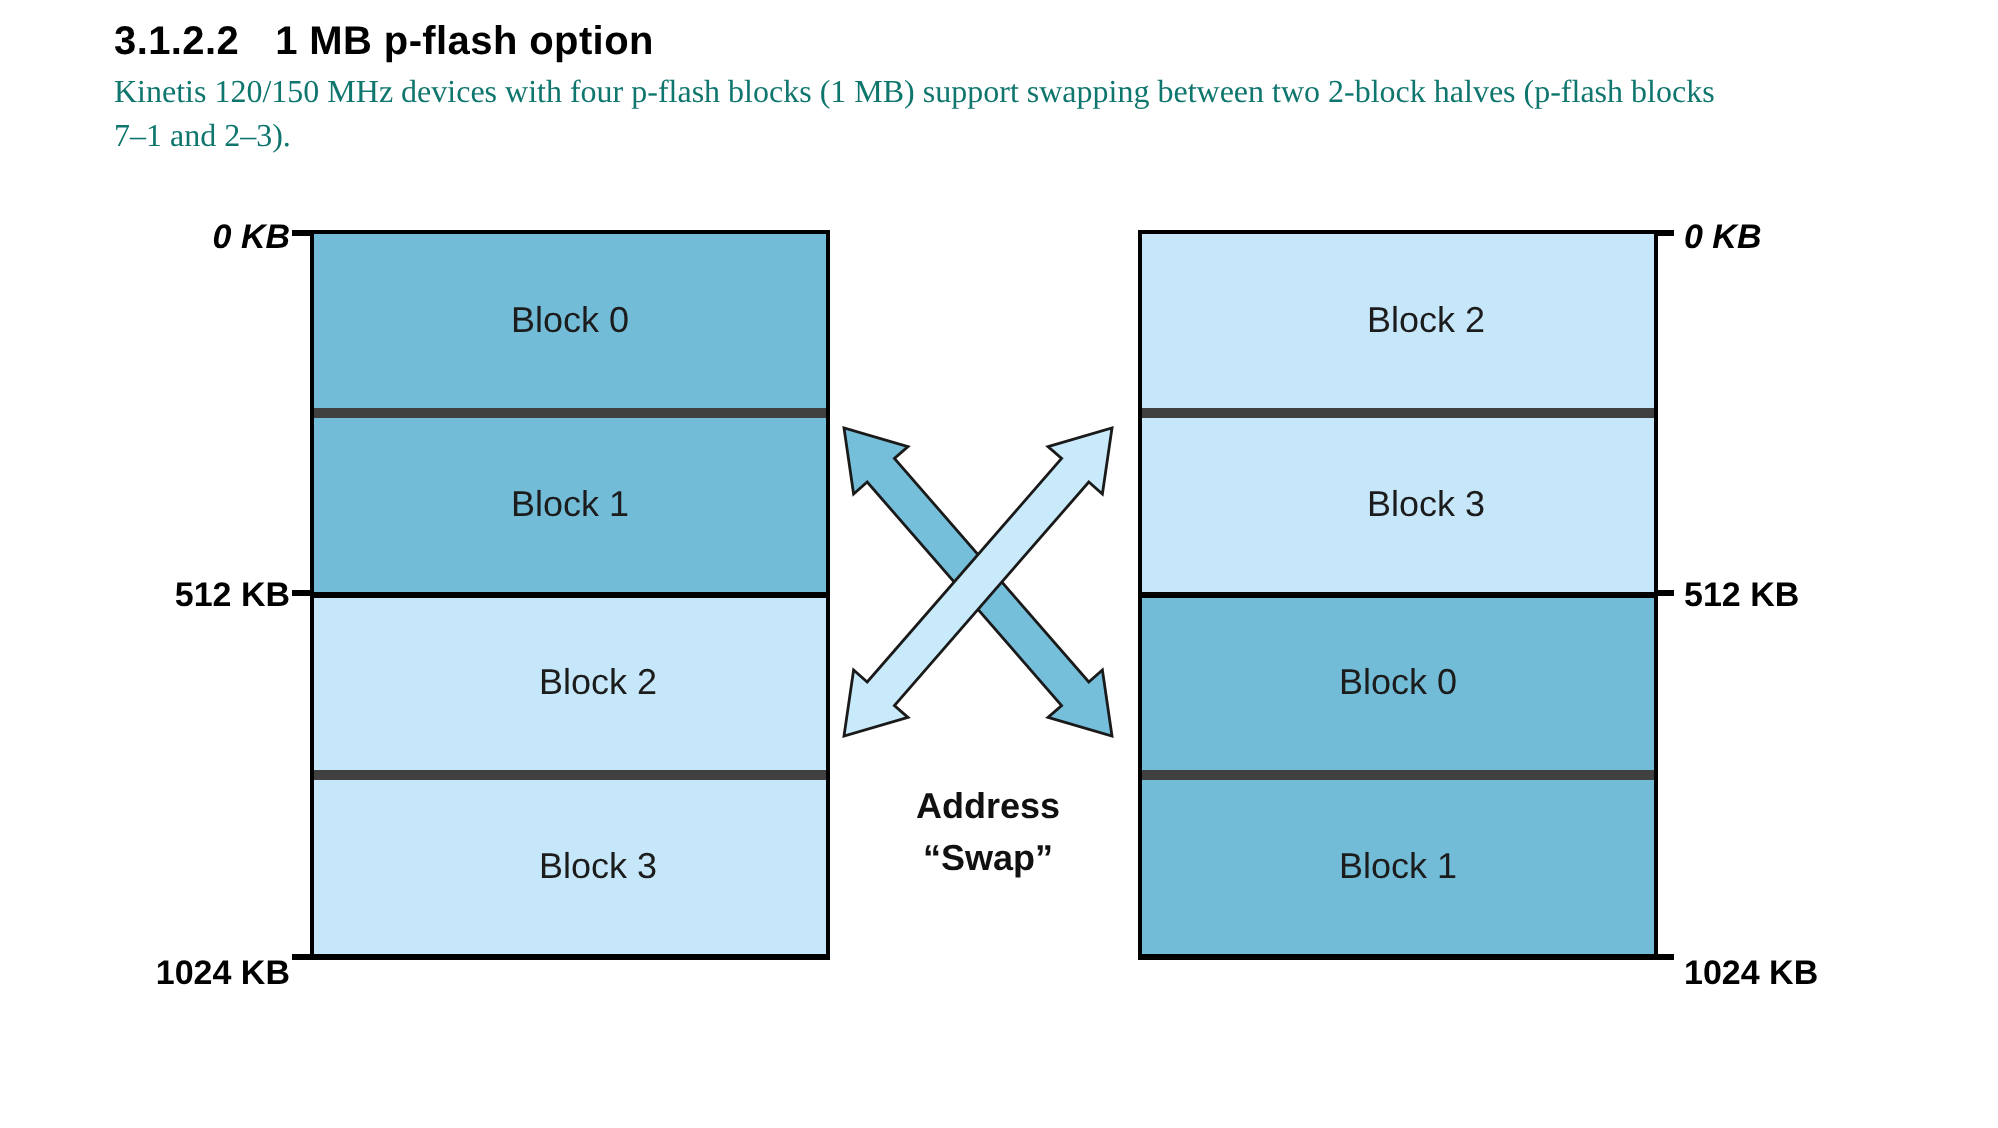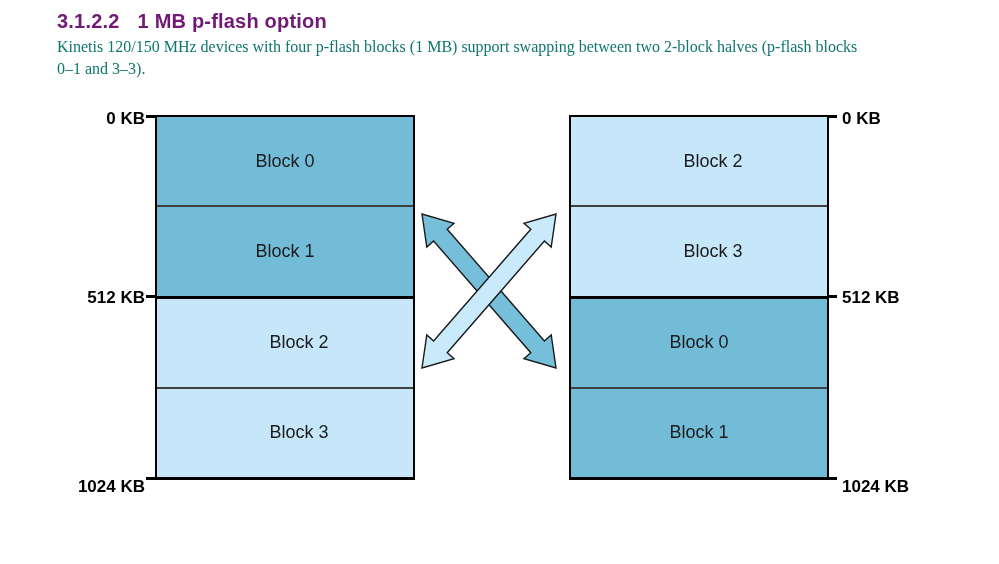--- a/index.html
+++ b/index.html
@@ -2,47 +2,47 @@
 <html style="--dark-block: #72bcd8; --light-block: #c6e7f9; --arrow-dark: #76bfda; --arrow-light: #c9eafb; --border: #000000;"><head>
 <meta charset="utf-8">
 <style>
   html,body{margin:0;padding:0;background:#ffffff;}
   .page{
     position:relative;width:999px;height:564px;background:#ffffff;overflow:hidden;
     font-family:"Liberation Sans",sans-serif;color:#000;
   }
   .heading{
     position:absolute;left:57px;top:10px;margin:0;
-    font-size:20px;font-weight:bold;color:#701a75;letter-spacing:0.2px;text-align:center;
+    font-size:20px;font-weight:bold;color:#000000;letter-spacing:0.2px;text-align:center;
   }
   .heading .htitle{margin-left:18px;}
   .para{
     position:absolute;left:57px;top:36px;margin:0;width:930px;
     font-family:"Liberation Serif",serif;font-size:16px;line-height:22px;color:#0f766e;
   }
   .mem-col{
     position:absolute;top:115px;width:256px;height:360px;
     border:2px solid #000;border-bottom-width:3px;
     display:flex;flex-direction:column;
   }
   .mem-col.colleft{left:155px;}
   .mem-col.colright{left:569px;}
   .mem-block{
     flex:1;display:flex;align-items:center;justify-content:center;
     font-size:18px;color:#1c1c1c;
   }
-  .mem-block:nth-child(1),.mem-block:nth-child(3){border-bottom:2px solid #404040;}
+  .mem-block:nth-child(1),.mem-block:nth-child(3){border-bottom:5px solid #404040;}
   .mem-block:nth-child(2){border-bottom:3px solid #000;}
   .dark{background:var(--dark-block,#72bcd8);}
   .light{background:var(--light-block,#c6e7f9);padding-left:28px;}
   .tick{position:absolute;width:9px;height:3px;background:#000;}
   .addr{position:absolute;font-size:17px;font-weight:bold;white-space:nowrap;}
   .addr.aleft{left:0;width:145px;text-align:right;}
   .addr.aright{left:842px;text-align:left;}
-  .row0{top:109px;}
+  .row0{top:109px;font-style:italic;}
   .row512{top:288px;}
   .row1024{top:477px;}
   .arrows{position:absolute;left:414px;top:206px;width:150px;height:170px;}
   .arrow-dark{fill:var(--arrow-dark,#76bfda);stroke:#1a1a1a;stroke-width:1.4;}
   .arrow-light{fill:var(--arrow-light,#c9eafb);stroke:#1a1a1a;stroke-width:1.4;}
   .swap-label{
     position:absolute;left:404px;top:390px;width:180px;text-align:center;
     font-size:18px;font-weight:bold;line-height:26px;color:#111;
   }
   .caption{
@@ -50,21 +50,21 @@
     font-size:17px;font-weight:bold;color:#000;
   }
 </style>
 </head>
 <body>
 
 <div class="page">
 
   <h1 class="heading"><span>3.1.2.2</span><span class="htitle">1 MB p-flash option</span></h1>
 
-  <p class="para"><span>Kinetis 120/150 MHz devices with four p-flash blocks (1 MB) support swapping between two 2-block halves (p-flash blocks</span><br><span>0–1 and 3–3).</span></p>
+  <p class="para"><span>Kinetis 120/150 MHz devices with four p-flash blocks (1 MB) support swapping between two 2-block halves (p-flash blocks</span><br><span>7–1 and 2–3).</span></p>
 
   <div class="mem-col colleft">
     <div class="mem-block dark">Block 0</div>
     <div class="mem-block dark">Block 1</div>
     <div class="mem-block light">Block 2</div>
     <div class="mem-block light">Block 3</div>
   </div>
 
   <div class="mem-col colright">
     <div class="mem-block light">Block 2</div>
@@ -87,16 +87,18 @@
   <div class="addr aright row0">0 KB</div>
   <div class="addr aright row512">512 KB</div>
   <div class="addr aright row1024">1024 KB</div>
 
   <svg class="arrows" viewBox="0 0 150 170" aria-hidden="true">
     <path class="arrow-dark" d="M8,8 L12.8,41 L19.6,35 L116.8,146.8 L110,152.7 L142,162 L137.2,129 L130.4,135 L33.2,23.2 L40,17.3 Z"></path>
     <path class="arrow-light" d="M142,8 L137.2,41 L130.4,35 L33.2,146.8 L40,152.7 L8,162 L12.8,129 L19.6,135 L116.8,23.2 L110,17.3 Z"></path>
   </svg>
 
   <div class="swap-label">
+    <div>Address</div>
+    <div>“Swap”</div>
   </div>
 
 
 </div>
 
 </body></html>

